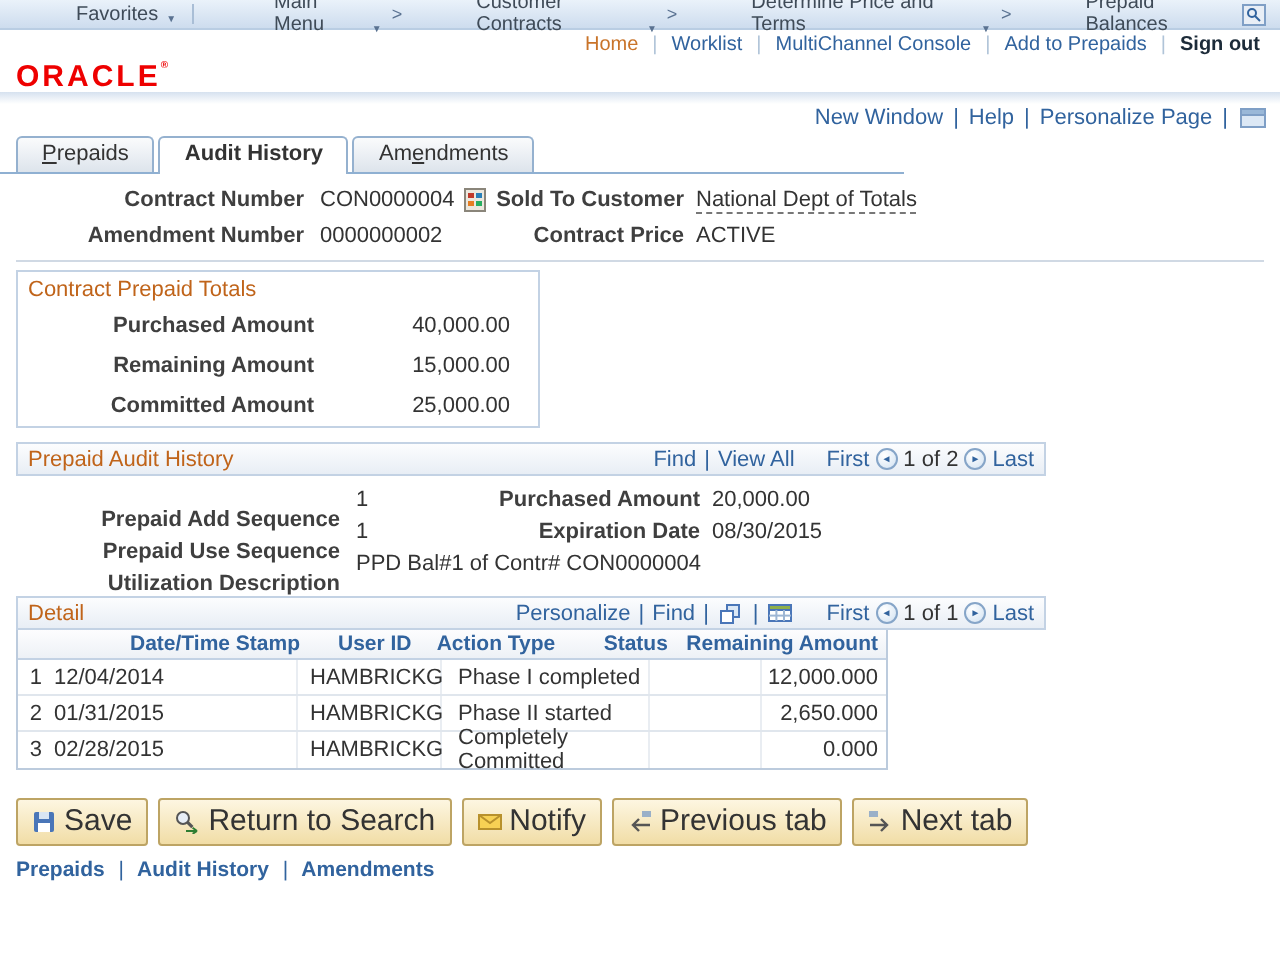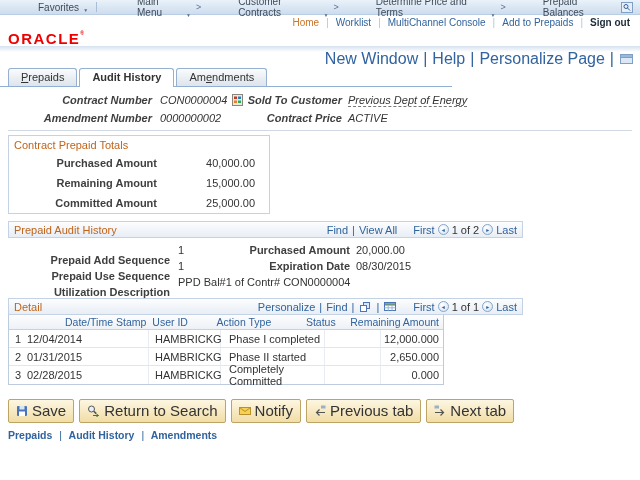--- a/index.html
+++ b/index.html
@@ -23,37 +23,37 @@
   .nav-home { color:#c9742a; }
   .nav-link { color:#31639e; }
   .nav-signout { color:#1c2b39; font-weight:bold; }
 
   
   .logorow { height:16px; padding-left:8px; display:flex; align-items:center; background:#fff; }
   .oracle { color:#ee0000; font-weight:bold; font-size:15px; letter-spacing:1.5px; line-height:1; }
   .oracle sup { font-size:5px; vertical-align:top; }
   .band { height:6px; background:linear-gradient(#d6e1ef,#ffffff); }
   .pagebar { height:13px; display:flex; justify-content:flex-end; align-items:center;
-    font-size:16px; padding-right:6px; }
+    font-size:11px; padding-right:6px; }
   .pagebar a { color:#31639e; }
   .pagebar .pipe { color:#31639e; margin:0 5px; }
 
   
   .tabs { display:flex; align-items:flex-end; padding-left:8px; margin-top:3px;
     position:relative; z-index:2; gap:2px; }
   .tab { padding:2px 12px 3px; border:1px solid #95b1cf; border-bottom:none;
     border-radius:3px 3px 0 0; background:linear-gradient(#fafbfc,#dde4ec);
     font-size:11px; color:#333; cursor:pointer; }
   .tab.active { background:#fff; font-weight:bold; margin-bottom:-1px; padding-bottom:4px; }
   .tab .key { text-decoration:underline; }
   .tabrule { width:452px; border-bottom:1px solid #8fb0d2; position:relative; z-index:1; }
 
   
   .fieldarea { margin-top:5px; }
-  .frow { display:flex; align-items:center; height:16px; margin-bottom:2px;font-style:italic; }
+  .frow { display:flex; align-items:center; height:16px; margin-bottom:2px; }
   .flabel { width:152px; text-align:right; font-weight:bold; color:#3f3f3f; }
   .fvalue { width:80px; padding-left:8px; }
   .ficon { width:14px; display:flex; align-items:center; }
   .flabel2 { width:96px; text-align:right; font-weight:bold; color:#3f3f3f; }
   .fvalue2 { padding-left:6px; }
   .dotted { border-bottom:1px dashed #777; }
 
   .divider { border-top:1px solid #d0d9e4; margin:4px 8px 0 8px; }
 
   
@@ -84,23 +84,23 @@
   .alabel { width:162px; text-align:right; font-weight:bold; color:#3f3f3f;margin-top:20px; }
   .avalue { width:72px; padding-left:8px; }
   .alabel2 { width:108px; text-align:right; font-weight:bold; color:#3f3f3f; }
   .avalue2 { padding-left:6px; }
 
   
   .gridwrap { margin-top:2px; }
   .gtable { width:436px; border:1px solid #bccbdd; border-top:none; }
   .ghead { display:flex; align-items:center; height:15px;
     background:linear-gradient(#fdfdfe,#edf1f6); border-bottom:1px solid #c3d2e4;
-    color:#31639e; font-weight:normal; font-size:10.5px; }
+    color:#31639e; font-weight:bold; font-size:10.5px; }
   .gh-ab { width:140px; padding-left:56px; white-space:nowrap; }
-  .gh-c { width:72px; padding-left:6px; }
+  .gh-c { width:72px; padding-left:20px; }
   .gh-d { width:108px; padding-left:8px; }
   .gh-e { width:56px; padding-left:4px; }
   .gh-f { flex:1; display:flex; justify-content:flex-end; padding-right:4px; white-space:nowrap; }
   .grow { display:flex; align-items:center; height:18px; border-bottom:1px solid #e0e6ed;
     background:#fff; }
   .grow:last-child { border-bottom:none; }
   .gc-a { width:12px; text-align:right; }
   .gc-b { width:128px; padding-left:6px; border-right:1px solid #e9edf2; height:100%;
     display:flex; align-items:center; }
   .gc-c { width:72px; padding-left:6px; border-right:1px solid #e9edf2; height:100%;
@@ -204,21 +204,21 @@
     <span class="ficon">
       <svg width="11" height="12" viewBox="0 0 11 12">
           <rect x="0.5" y="0.5" width="10" height="11" fill="#ece8de" stroke="#8a857a"></rect>
           <rect x="2" y="2.5" width="3" height="2.5" fill="#c0392b"></rect>
           <rect x="6" y="2.5" width="3" height="2.5" fill="#2980b9"></rect>
           <rect x="2" y="6.5" width="3" height="2.5" fill="#e67e22"></rect>
           <rect x="6" y="6.5" width="3" height="2.5" fill="#27ae60"></rect>
         </svg>
     </span>
     <span class="flabel2">Sold To Customer</span>
-    <span class="fvalue2"><span class="dotted">Previous Dept of Energy</span></span>
+    <span class="fvalue2"><span class="dotted">National Dept of Totals</span></span>
   </div>
   <div class="frow">
     <span class="flabel">Amendment Number</span>
     <span class="fvalue">0000000002</span>
     <span class="ficon"></span>
     <span class="flabel2">Contract Price</span>
     <span class="fvalue2">ACTIVE</span>
   </div>
 </div>
 

